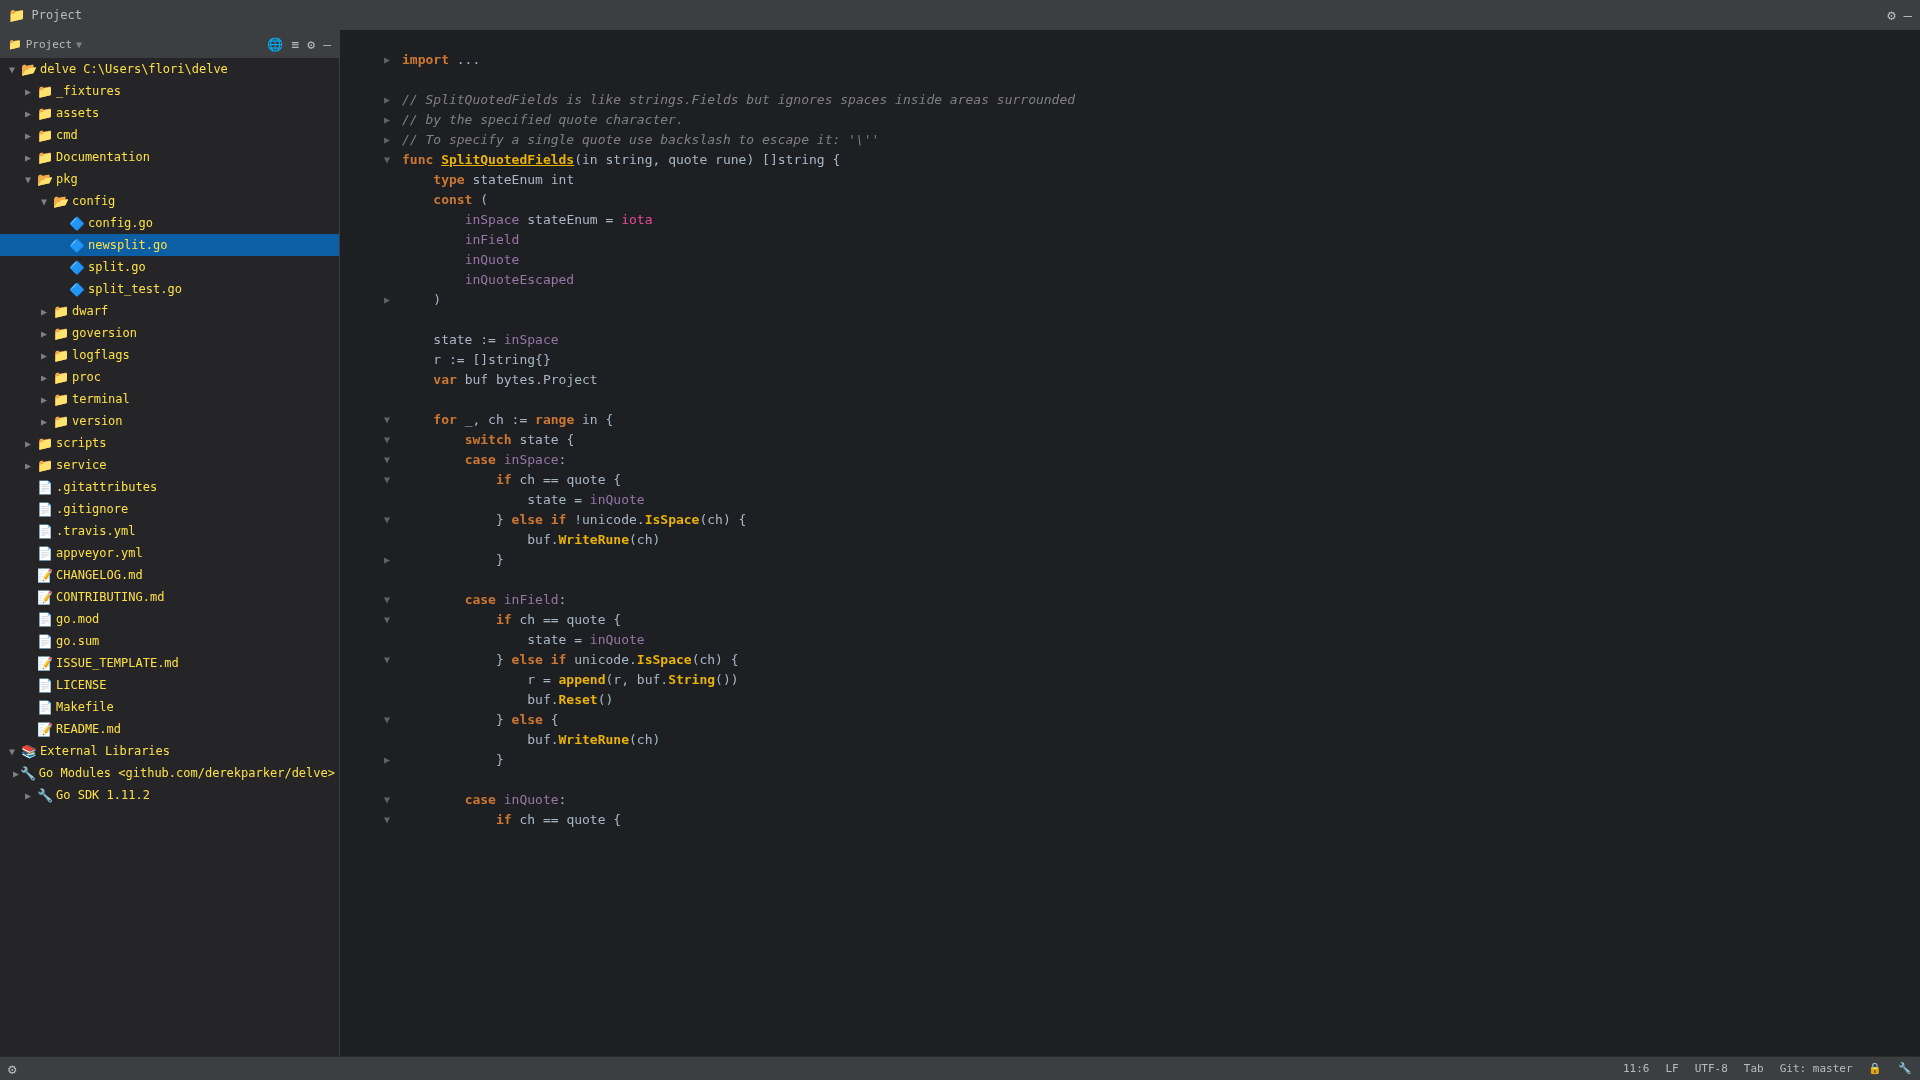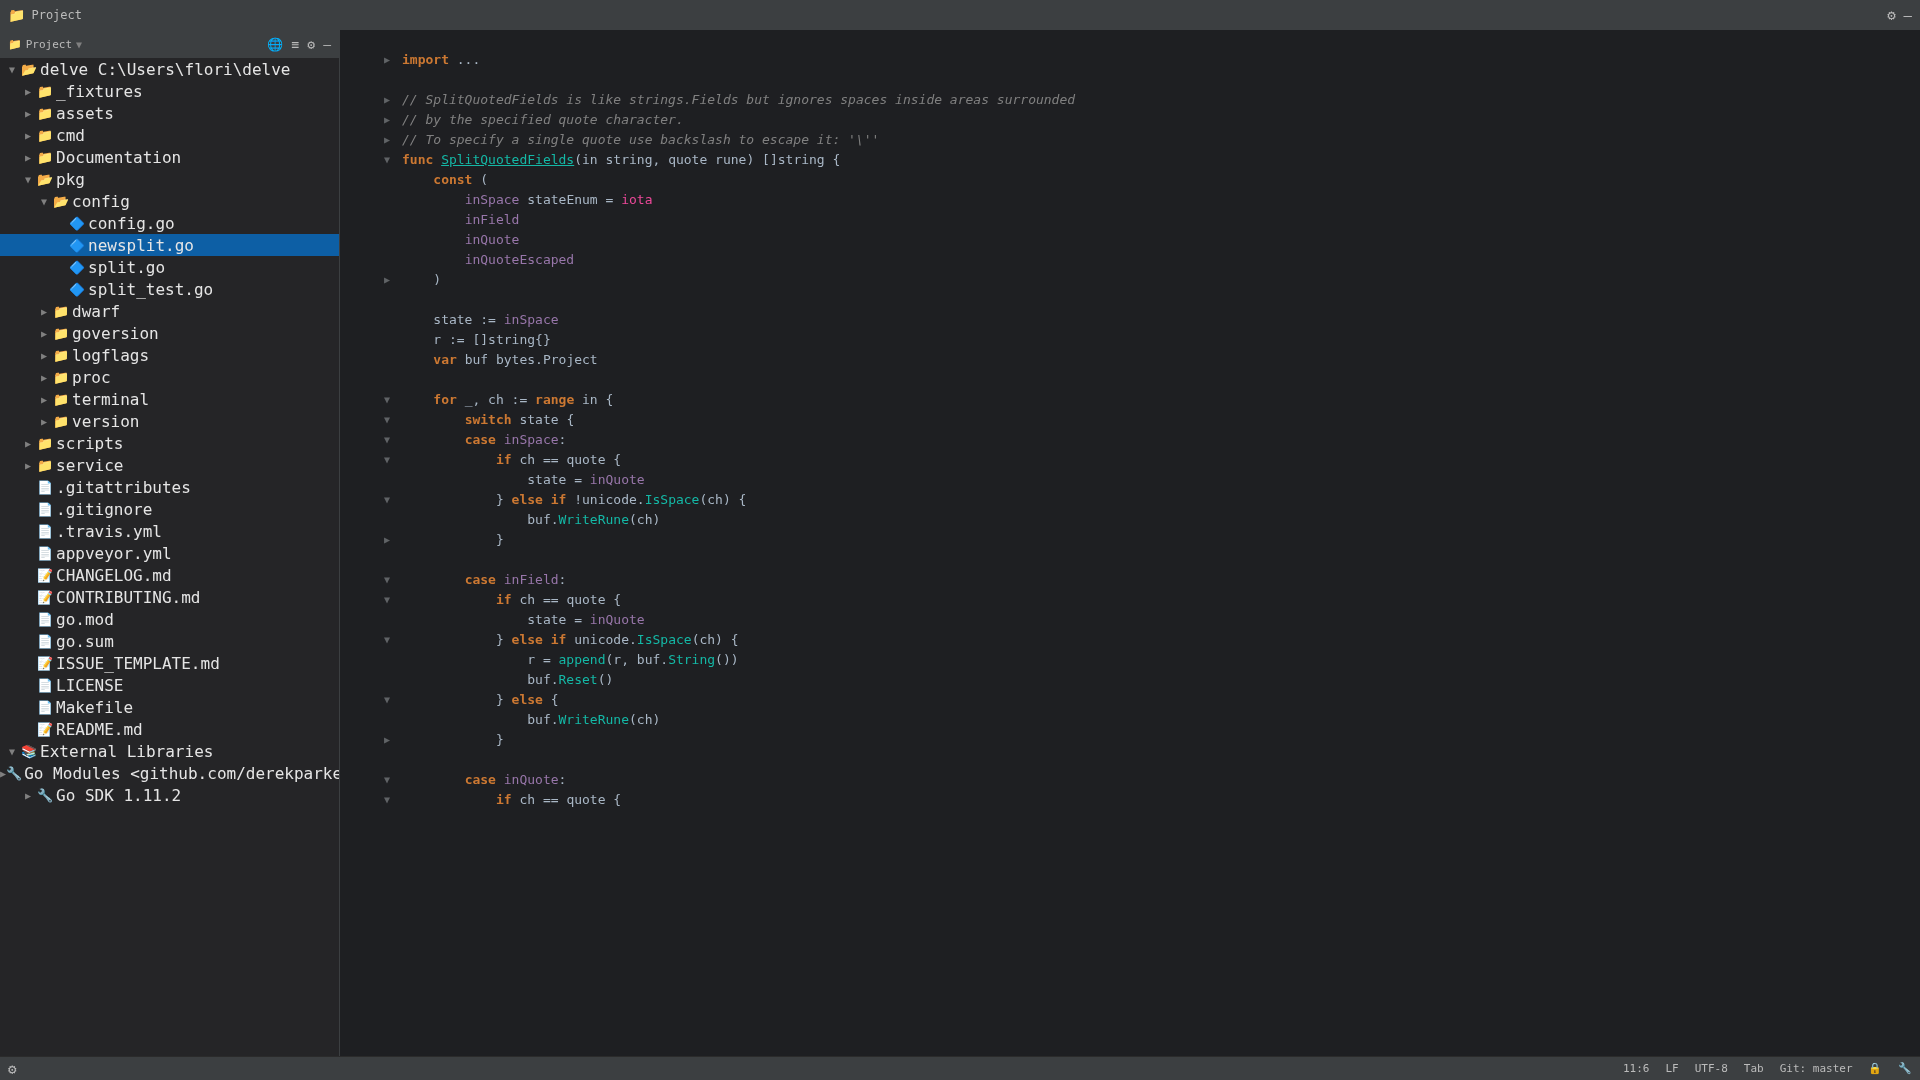--- a/index.html
+++ b/index.html
@@ -82,21 +82,21 @@
       padding-right: 4px;
       cursor: pointer;
       user-select: none;
       white-space: nowrap;
     }
     .tree-item.selected { background: #0d5fa5; }
 
     .tree-indent { display: inline-block; }
     .tree-arrow { display: inline-block; width: 16px; text-align: center; color: #808080; font-size: 10px; }
     .tree-icon { display: inline-block; width: 18px; text-align: center; font-size: 13px; margin-right: 2px; }
-    .tree-label { font-size: 16px; color: #e5e5e5; }
+    .tree-label { font-size: 12px; color: #fde047; }
 
     
     .icon-folder { color: #dcb67a; }
     .icon-folder-open { color: #dcb67a; }
 
     
     .editor {
       flex: 1;
       background: #1e1f22;
       overflow: hidden;
@@ -144,21 +144,21 @@
     }
     .code-text {
       padding-left: 8px;
       white-space: pre;
       font-size: 13px;
       flex: 1;
     }
 
     
     .kw { color: #cc7832; font-weight: bold; }
-    .fn { color: #14b8a6; }
+    .fn { color: #eab308; font-weight: bold; }
     .type { color: #a9b7c6; }
     .comment { color: #808080; font-style: italic; }
     .var { color: #9876aa; text-align: center; }
     .pkg { color: #a9b7c6; }
     .op { color: #a9b7c6; }
     .ident { color: #a9b7c6; }
     .iota { color: #ec4899; }
 
     
     .status-bar {
@@ -486,20 +486,25 @@
         <div class="fold-gutter">▶</div>
         <div class="code-text"><span class="comment">// To specify a single quote use backslash to escape it: '\''</span></div>
       </div>
 
       <div class="code-line">
         <div class="gutter"></div>
         <div class="fold-gutter">▼</div>
         <div class="code-text"><span class="kw">func</span> <span class="fn" style="text-decoration:underline;">SplitQuotedFields</span><span class="op">(</span><span class="ident">in</span> <span class="type">string</span><span class="op">,</span> <span class="ident">quote</span> <span class="type">rune</span><span class="op">)</span> <span class="op">[]</span><span class="type">string</span> <span class="op">{</span></div>
       </div>
 
+      <div class="code-line">
+        <div class="gutter"></div>
+        <div class="fold-gutter"></div>
+        <div class="code-text">    <span class="kw">type</span> <span class="type">stateEnum</span> <span class="type">int</span></div>
+      </div>
 
       <div class="code-line">
         <div class="gutter"></div>
         <div class="fold-gutter"></div>
         <div class="code-text">    <span class="kw">const</span> <span class="op">(</span></div>
       </div>
 
       <div class="code-line">
         <div class="gutter"></div>
         <div class="fold-gutter"></div>

